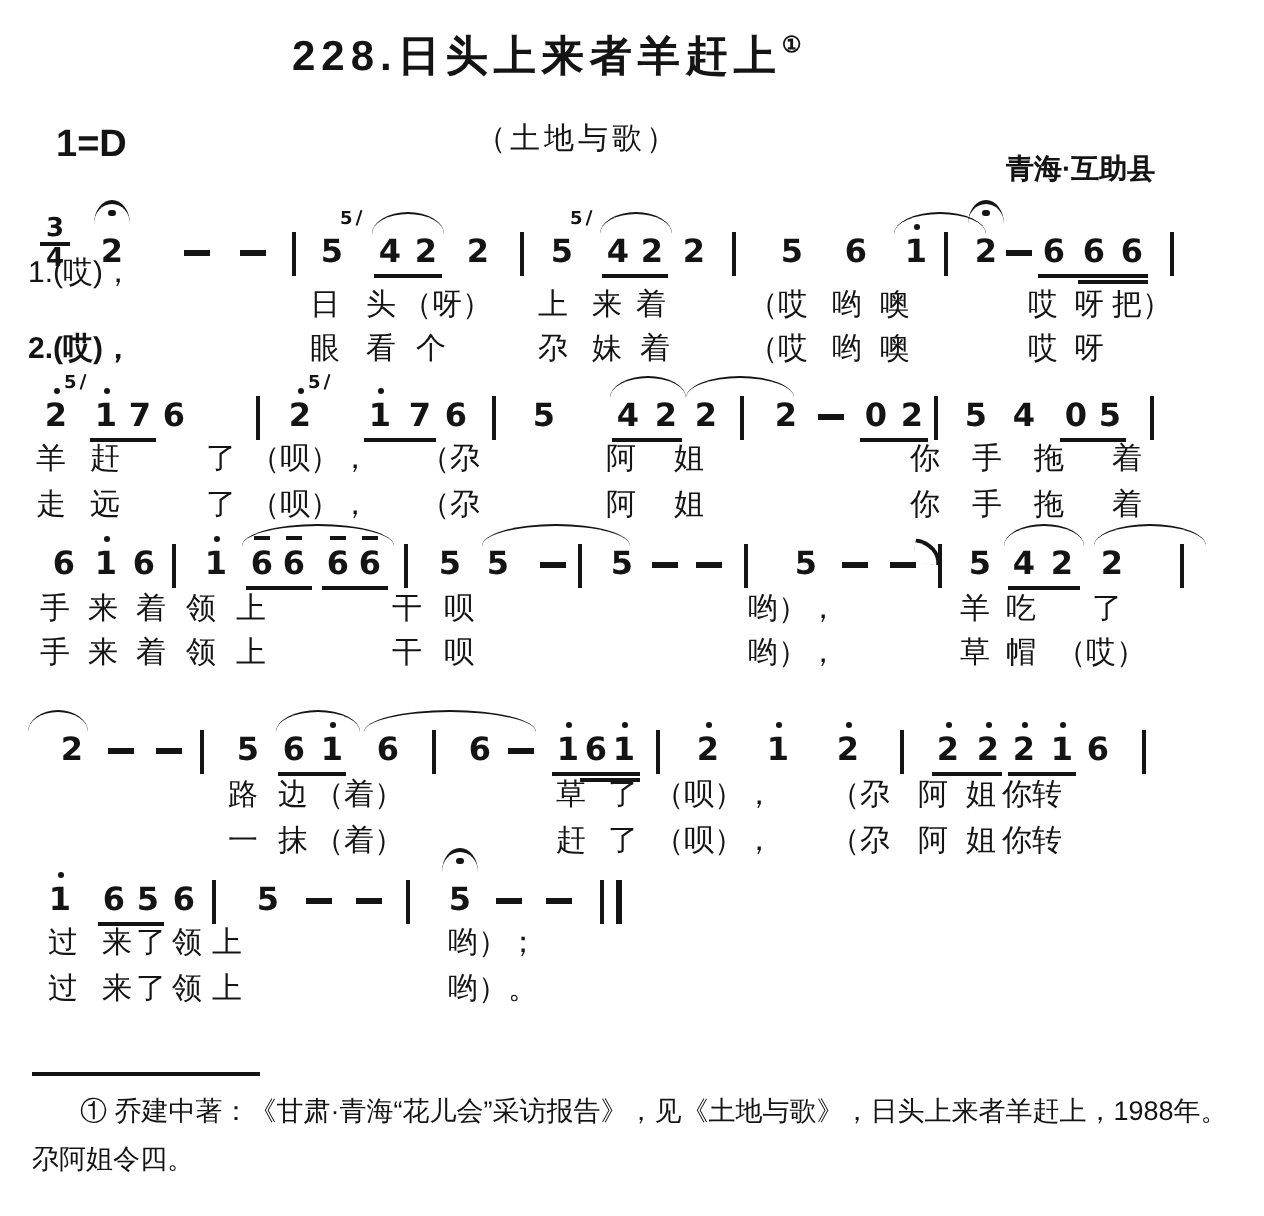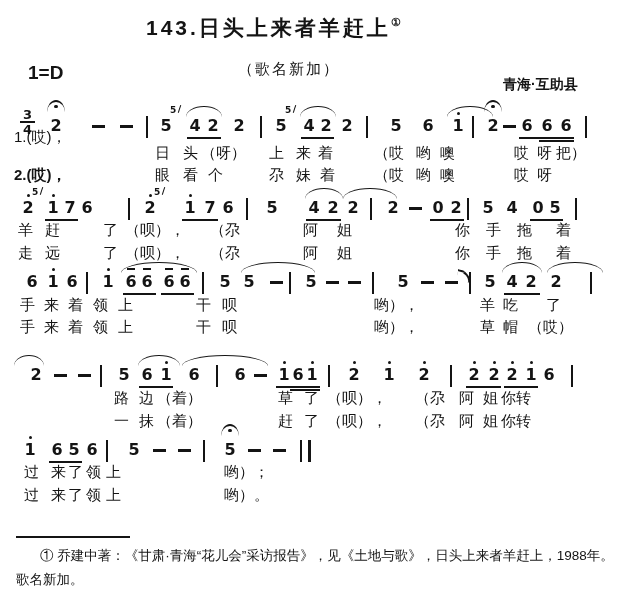--- a/index.html
+++ b/index.html
@@ -34,23 +34,23 @@
           border-radius:0 100% 0 0;transform:rotate(8deg)}
   .ts{position:absolute;width:15px;text-align:center;font-weight:700;font-size:13px;line-height:11px;
       font-family:"DejaVu Sans",sans-serif}
   .ts .tsbar{height:1.6px;background:#141414;margin:1px 0}
   .lyr{position:absolute;font-size:15px;line-height:17px;white-space:nowrap}
 </style>
 </head>
 <body>
 
 <div class="page">
-  <div class="title"><span>143.日头上来者羊赶上</span><span class="sup">①</span></div>
+  <div class="title"><span>228.日头上来者羊赶上</span><span class="sup">①</span></div>
   <div class="key">1=D</div>
-  <div class="subtitle">（歌名新加）</div>
+  <div class="subtitle">（土地与歌）</div>
   <div class="region">青海·互助县</div>
 
   <div id="score">
       <span class="ts" style="left: 20px; top: 109px;">
         <span style="display: block;">3</span>
         <span class="tsbar" style="display: block;"></span>
         <span style="display: block;">4</span>
       </span>
       <span class="tok" style="left: 50px; top: 117px;">2<span class="ferm"></span></span>
       <span class="dash" style="left: 92px; top: 125px;"></span>
@@ -295,14 +295,14 @@
       <span class="lyr" style="left: 24px; top: 486px;">过</span>
       <span class="lyr" style="left: 51px; top: 486px;">来</span>
       <span class="lyr" style="left: 68px; top: 486px;">了</span>
       <span class="lyr" style="left: 86px; top: 486px;">领</span>
       <span class="lyr" style="left: 106px; top: 486px;">上</span>
       <span class="lyr" style="left: 224px; top: 486px;">哟）。</span>
     </div>
 
   <div class="fsep"></div>
   <div class="fn1">① 乔建中著：《甘肃·青海“花儿会”采访报告》，见《土地与歌》，日头上来者羊赶上，1988年。</div>
-  <div class="fn2">歌名新加。</div>
+  <div class="fn2">尕阿姐令四。</div>
 </div>
 
 </body></html>

